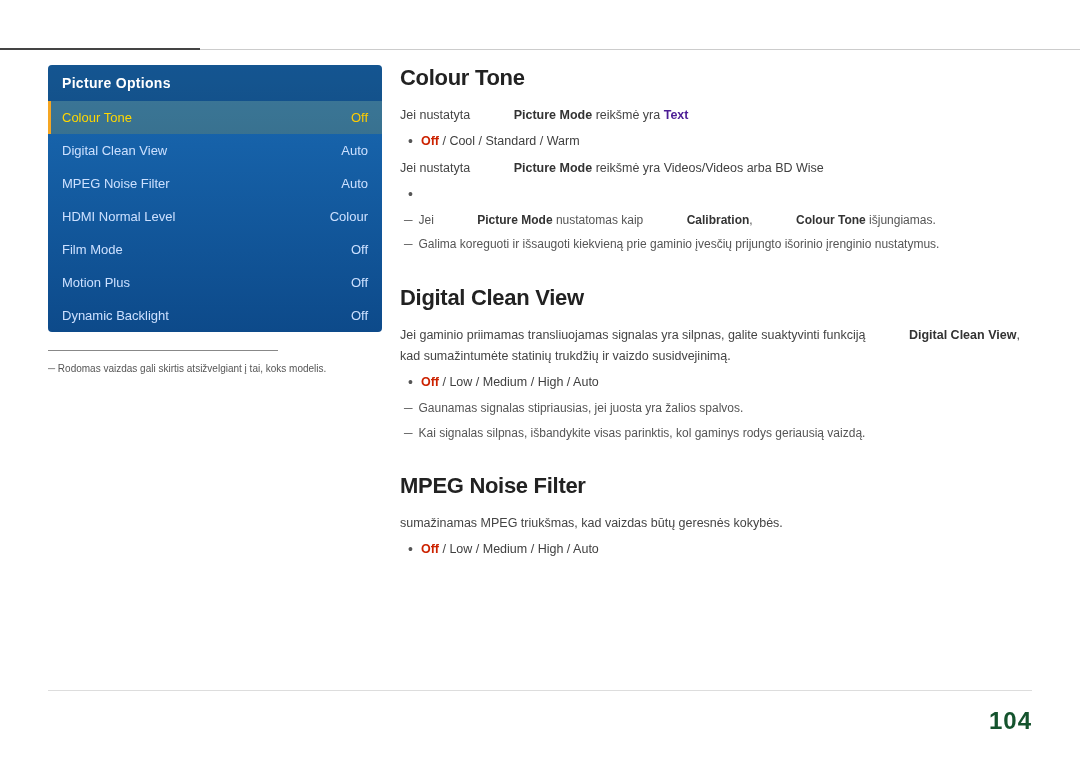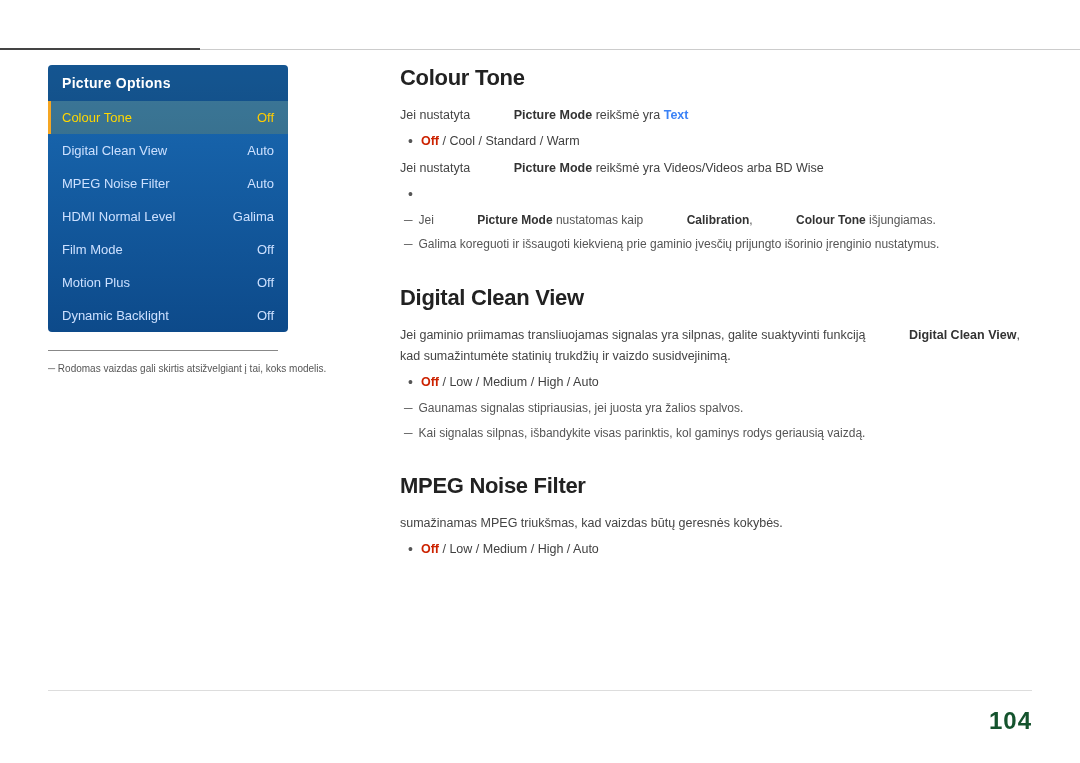--- a/index.html
+++ b/index.html
@@ -40,21 +40,21 @@
       position: absolute;
       left: 48px;
       top: 65px;
       width: 300px;
     }
 
     .picture-options-box {
       background: linear-gradient(to bottom, #1a6bb5, #0d4a8a);
       border-radius: 4px;
       overflow: hidden;
-      width: 240px;
+      width: 334px;
     }
 
     .picture-options-title {
       background: rgba(0,0,0,0.2);
       color: #ffffff;
       font-size: 14px;
       font-weight: bold;
       padding: 10px 14px;
       letter-spacing: 0.3px;
     }
@@ -161,21 +161,21 @@
       font-size: 12px;
     }
 
     .note-dash {
       margin-right: 6px;
       font-size: 12px;
     }
 
     
     .bold { font-weight: bold; color: #333; margin-left: 40px; }
-    .orange { color: #3b82f6; font-weight: bold; }
+    .orange { color: #4c1d95; font-weight: bold; }
     .blue-link { color: #404040; font-weight: normal; }
     .red-text { color: #cc2200; font-weight: bold; }
 
     
     .page-number {
       position: absolute;
       bottom: 28px;
       right: 48px;
       font-size: 24px;
       font-weight: bold;
@@ -215,21 +215,21 @@
       <span class="item-value">Auto</span>
     </div>
 
     <div class="menu-item">
       <span class="item-label">MPEG Noise Filter</span>
       <span class="item-value">Auto</span>
     </div>
 
     <div class="menu-item">
       <span class="item-label">HDMI Normal Level</span>
-      <span class="item-value">Galima</span>
+      <span class="item-value">Colour</span>
     </div>
 
     <div class="menu-item">
       <span class="item-label">Film Mode</span>
       <span class="item-value">Off</span>
     </div>
 
     <div class="menu-item">
       <span class="item-label">Motion Plus</span>
       <span class="item-value">Off</span>

